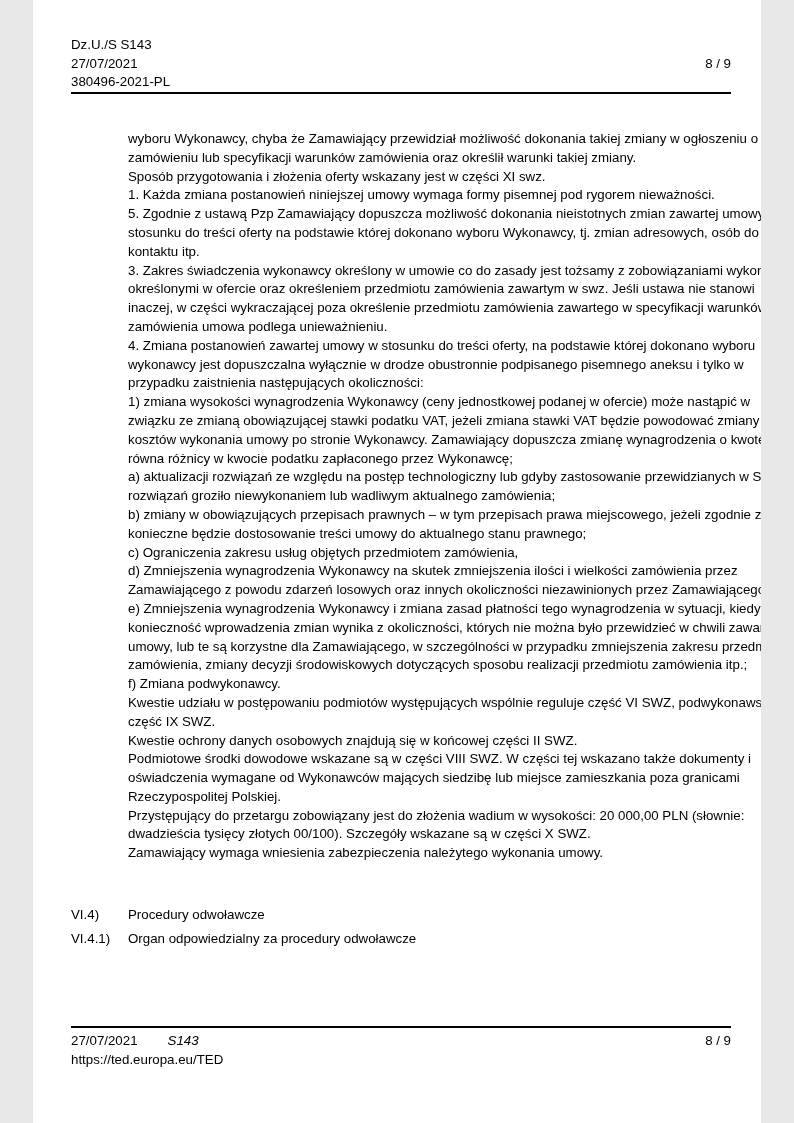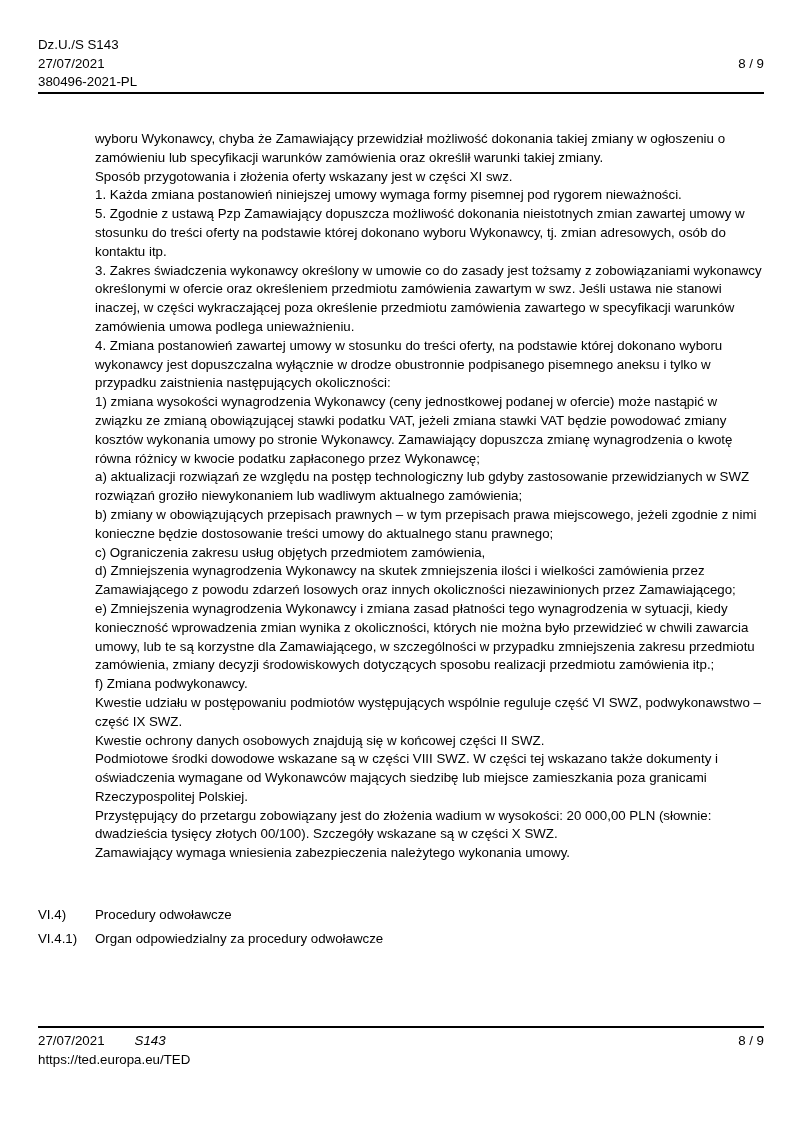--- a/index.html
+++ b/index.html
@@ -1,18 +1,18 @@
 <!DOCTYPE html>
 <html><head>
 <meta charset="utf-8">
 <style>
   html, body { margin: 0; padding: 0; background: #e8e8e8; }
   .page {
     position: relative;
-    width: 794px;
+    width: 728px;
     height: 1123px;
     margin: 0 auto;
     background: #ffffff;
     color: #000000;
     font-family: "Liberation Sans", sans-serif;
     font-size: 13.3px;
     line-height: 18.8px;
     overflow: hidden;
   }
 

